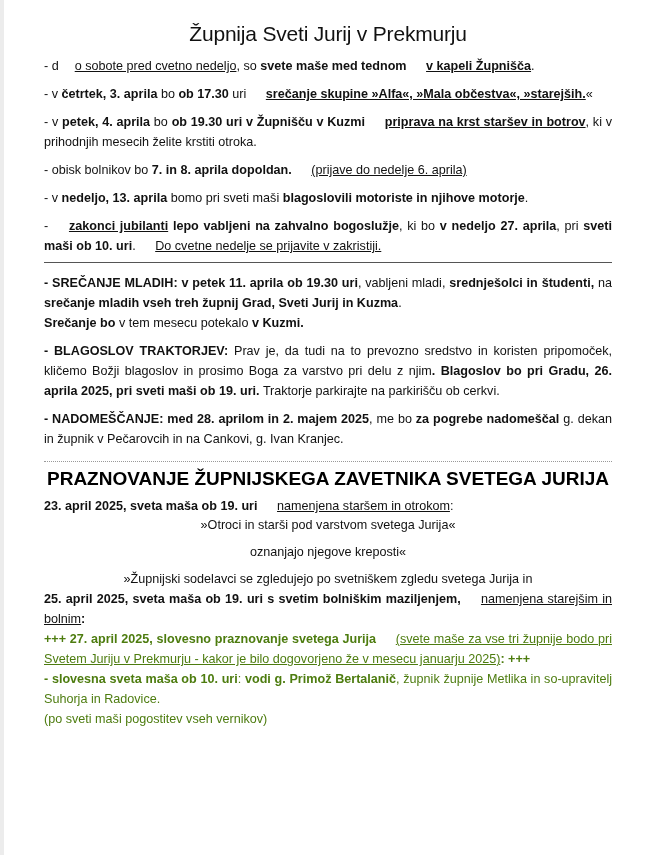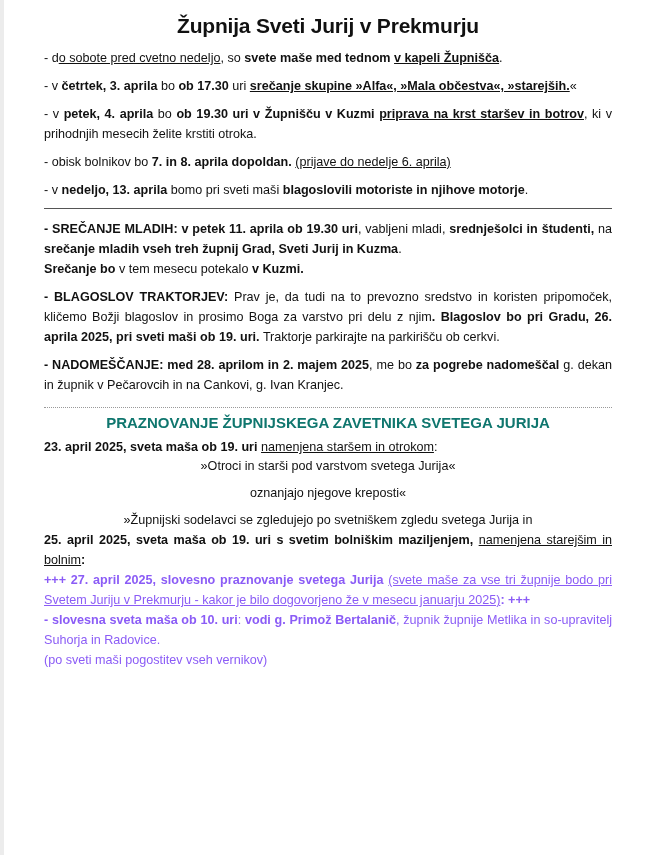--- a/index.html
+++ b/index.html
@@ -1,49 +1,50 @@
 <!DOCTYPE html>
 <html><head>
 <meta charset="utf-8">
 <style>
   html, body { margin: 0; padding: 0; background: #ffffff; }
   body { width: 651px; height: 855px; overflow: hidden; position: relative;
          font-family: "Liberation Sans", "DejaVu Sans", sans-serif; color: #111; }
   .left-edge { position: absolute; left: 0; top: 0; width: 4px; height: 855px; background: #ececec; }
   .page { position: absolute; left: 44px; top: 14px; width: 568px; }
-  .title { text-align: center; font-size: 21px; font-weight: bold; margin: 0 0 10px 0; letter-spacing: -0.2px; }
+  .title { text-align: center; font-size: 21px; font-weight: normal; margin: 8px 0 10px 0; letter-spacing: -0.2px; }
   p { margin: 0 0 8px 0; font-size: 12.6px; line-height: 20px; text-align: justify; }
   p.tight { margin-bottom: 0; }
   b { font-weight: bold; }
-  u { text-decoration: underline; }
+  u { text-decoration: underline; margin-left: 16px; }
   .hr-dash { border-top: 1px solid #555; margin: 6px 0 10px 0; height: 0; }
   .hr-dot { border-top: 1px dotted #999; margin: 12px 0 6px 0; height: 0; }
-  .section-title { text-align: center; font-size: 15px; font-weight: bold; color: #0f766e; margin: 4px 0 6px 0; }
+  .section-title { text-align: center; font-size: 19px; font-weight: bold; color: #000000; margin: 4px 0 6px 0; }
   .quote { text-align: center; font-size: 12.6px; line-height: 19px; margin: 0 0 8px 0; }
-  .darkred { color: #8b5cf6; }
+  .darkred { color: #4d7c0f; }
 </style>
 </head>
 <body>
 
 <div class="left-edge"></div>
 
 <div class="page">
 
   <div class="title">Župnija Sveti Jurij  v Prekmurju</div>
 
   <p><span>- d</span><u>o sobote pred cvetno nedeljo</u><span>, so </span><b>svete maše med tednom</b><span> </span><b><u>v kapeli Župnišča</u></b><span>.</span></p>
 
   <p><span>- v </span><b>četrtek, 3. aprila</b><span> bo </span><b>ob 17.30</b><span> uri </span><b><u>srečanje skupine »Alfa«, »Mala občestva«, »starejših.</u></b><span>«</span></p>
 
   <p><span>- v </span><b>petek, 4. aprila</b><span> bo </span><b>ob 19.30 uri v Župnišču v Kuzmi</b><span> </span><b><u>priprava na krst staršev in botrov</u></b><span>, ki v prihodnjih mesecih želite krstiti otroka.</span></p>
 
   <p><span>- obisk bolnikov bo </span><b>7. in 8. aprila dopoldan.</b><span> </span><u>(prijave do nedelje 6. aprila)</u></p>
 
   <p><span>- v </span><b>nedeljo, 13. aprila</b><span> bomo pri sveti maši </span><b>blagoslovili motoriste in njihove motorje</b><span>.</span></p>
 
+  <p class="tight"><span>- </span><b><u>zakonci jubilanti</u></b><b> lepo vabljeni na zahvalno bogoslužje</b><span>, ki bo </span><b>v nedeljo 27. aprila</b><span>, pri </span><b>sveti maši ob 10. uri</b><span>. </span><u>Do cvetne nedelje se prijavite v zakristiji.</u></p>
 
   <div class="hr-dash"></div>
 
   <p class="tight"><b>- SREČANJE MLADIH: v petek 11. aprila ob 19.30 uri</b><span>, vabljeni mladi, </span><b>srednješolci in študenti,</b><span> na </span><b>srečanje mladih vseh treh župnij Grad, Sveti Jurij in Kuzma</b><span>.</span></p>
   <p><b>Srečanje bo</b><span> v tem mesecu potekalo </span><b>v Kuzmi.</b></p>
 
   <p><b>- BLAGOSLOV TRAKTORJEV:</b><span>  Prav je, da tudi na to prevozno sredstvo in koristen pripomoček, kličemo Božji blagoslov in prosimo Boga za varstvo pri delu z njim</span><b>. Blagoslov bo pri Gradu, 26. aprila 2025, pri sveti maši ob 19. uri.</b><span> Traktorje parkirajte na parkirišču ob cerkvi.</span></p>
 
   <p class="tight"><b>- NADOMEŠČANJE: med 28. aprilom in 2. majem 2025</b><span>, me bo </span><b>za pogrebe nadomeščal</b><span> g. dekan in župnik v Pečarovcih in na Cankovi, g. Ivan Kranjec.</span></p>
 

